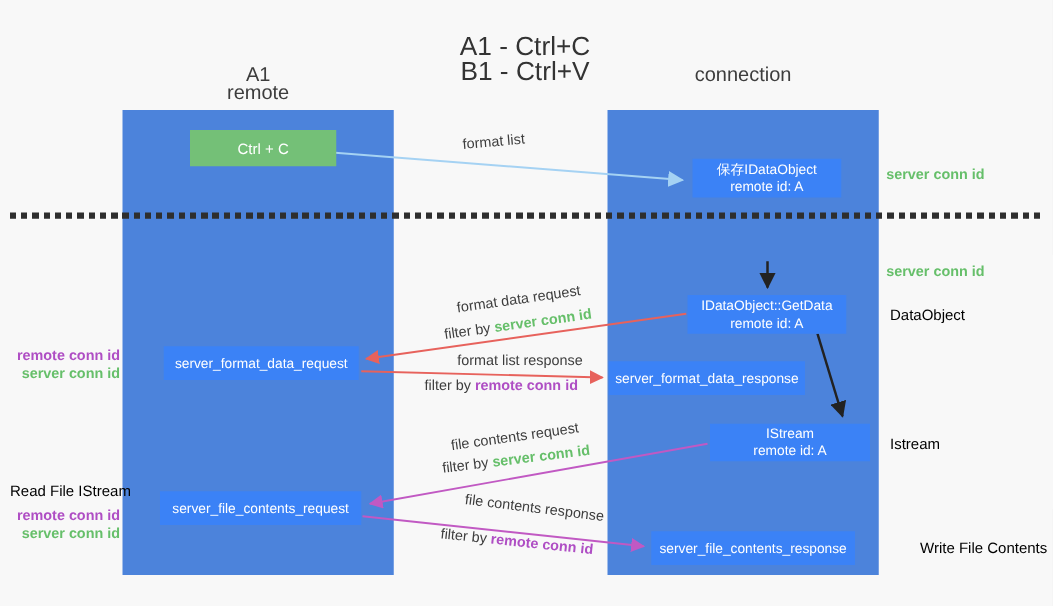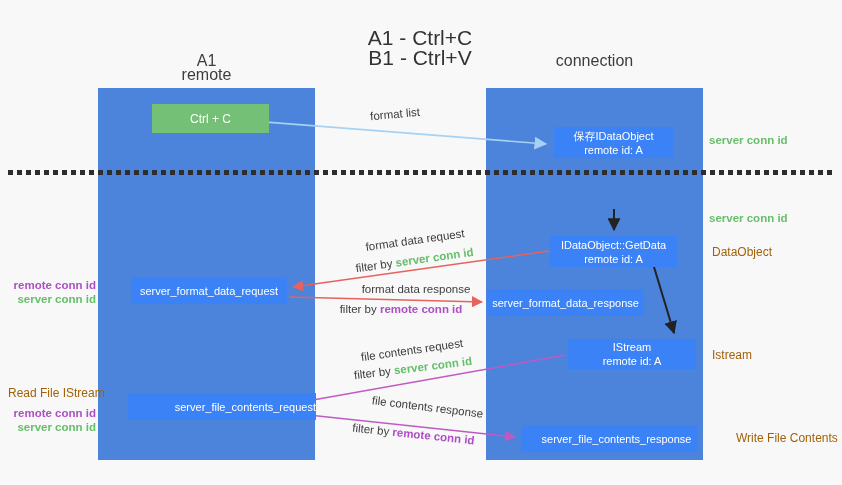--- a/index.html
+++ b/index.html
@@ -9,21 +9,21 @@
   .title{left:300px;top:7px;width:240px;text-align:center;font-size:21px;line-height:20px;color:#333;margin-top:21px;}
   .lane{background:#4c83db;}
   .lane-header{text-align:center;font-size:16px;line-height:14px;color:#3d3d3d;}
   .node{display:flex;flex-direction:column;align-items:center;justify-content:center;
         color:#fff;text-align:center;font-size:11px;line-height:14px;z-index:5;}
   .node-green{background:#74c077;font-size:12px;}
   .node-orange{background:#3b82f6;}
   .dotted-line{left:8px;top:170px;width:824px;height:5px;
         background:repeating-linear-gradient(90deg,#2e2e2e 0 5px,transparent 5px 9px);}
   .flow-label{font-size:11.5px;color:#3d3d3d;text-align:center;white-space:nowrap;z-index:4;}
-  .side-label{font-size:12px;color:#a16207;white-space:nowrap;}
+  .side-label{font-size:12px;color:#000000;white-space:nowrap;}
   .conn-label{font-size:11.5px;font-weight:bold;line-height:14px;white-space:nowrap;}
   .txt-green{color:#66bf6a;font-weight:bold;}
   .txt-purple{color:#af4ec4;font-weight:bold;}
   .right-align{text-align:right;}
   svg.overlay{position:absolute;left:0;top:0;z-index:3;}
 </style>
 </head>
 <body>
 
 <div class="stage">
@@ -91,36 +91,36 @@
 
   <div class="abs node node-orange" style="left:487px;top:289px;width:157px;height:27px;text-align:right;">
     <span>server_format_data_response</span>
   </div>
 
   <div class="abs node node-orange" style="left:568px;top:339px;width:128px;height:30px;">
     <span>IStream</span>
     <span>remote id: A</span>
   </div>
 
-  <div class="abs node node-orange" style="left:128px;top:393px;width:188px;height:27px;align-items:flex-end;">
+  <div class="abs node node-orange" style="left:128px;top:393px;width:161px;height:27px;">
     <span>server_file_contents_request</span>
   </div>
 
-  <div class="abs node node-orange" style="left:521px;top:425px;width:163px;height:27px;padding-left:14px;">
+  <div class="abs node node-orange" style="left:521px;top:425px;width:163px;height:27px;">
     <span>server_file_contents_response</span>
   </div>
 
   <div class="abs flow-label" style="left:340px;top:108px;width:110px;transform:rotate(-5deg);">format list</div>
 
   <div class="abs flow-label" style="left:350px;top:234px;width:130px;transform:rotate(-8deg);">format data request</div>
   <div class="abs flow-label" style="left:342px;top:254px;width:145px;transform:rotate(-8deg);">
     <span>filter by </span><span class="txt-green">server conn id</span>
   </div>
 
-  <div class="abs flow-label" style="left:356px;top:283px;width:120px;">format data response</div>
+  <div class="abs flow-label" style="left:356px;top:283px;width:120px;">format list response</div>
   <div class="abs flow-label" style="left:336px;top:303px;width:130px;">
     <span>filter by </span><span class="txt-purple">remote conn id</span>
   </div>
 
   <div class="abs flow-label" style="left:352px;top:344px;width:120px;transform:rotate(-8deg);">file contents request</div>
   <div class="abs flow-label" style="left:343px;top:362px;width:140px;transform:rotate(-7deg);">
     <span>filter by </span><span class="txt-green">server conn id</span>
   </div>
 
   <div class="abs flow-label" style="left:365px;top:401px;width:125px;transform:rotate(7deg);">file contents response</div>

